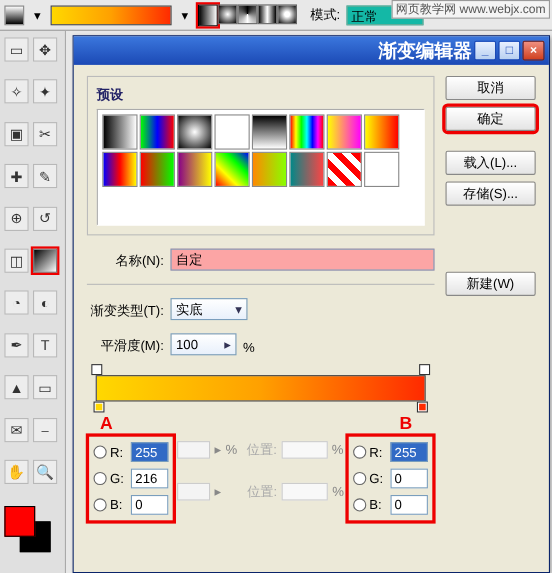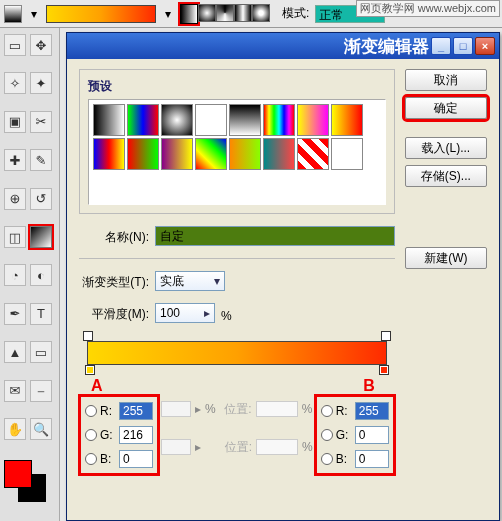--- a/index.html
+++ b/index.html
@@ -37,21 +37,21 @@
 .btn { height: 22px; background: linear-gradient(#fff,#e4e4e4); border: 1px solid #888; border-radius: 2px; display: flex; align-items: center; justify-content: center; cursor: pointer; }
 .btn.redbox { outline: 3px solid #e00; }
 
 .preset-group { border: 1px solid #bbb; padding: 8px; font-weight: bold; }
 .preset-label { color: #226; margin-bottom: 4px; display: block; }
 .preset-grid { border: 1px inset #fff; background: #fff; padding: 4px; display: grid; grid-template-columns: repeat(8, 32px); grid-auto-rows: 32px; gap: 2px; height: 106px; overflow: hidden; }
 .gwatch { border: 1px solid #888; }
 
 .row { display: flex; align-items: flex-end; gap: 6px; margin-top: 12px; }
 .lbl { width: 70px; text-align: right; }
-.txt { height: 20px; border: 1px solid #7a9ebd; background: #4d7c0f; padding: 1px 4px; }
+.txt { height: 20px; border: 1px solid #7a9ebd; background: #fca5a5; padding: 1px 4px; }
 .sel { height: 20px; border: 1px solid #7a9ebd; background: linear-gradient(#fff,#e8f0fb); padding: 1px 4px; display: flex; align-items: center; gap: 6px; }
 .sel .arr { margin-left: auto; color: #335; }
 
 hr.sep { margin-top: 12px; border: none; border-top: 1px solid #bbb; }
 
 .grad-bar-wrap { margin: 18px 8px 6px 8px; position: relative; }
 .grad-bar { height: 24px; border: 1px solid #444; background: linear-gradient(to right,#ffd800,#ffa000,#ff2a00); }
 .stop { position: absolute; width: 10px; height: 10px; background: #fff; border: 1px solid #333; }
 .stop.top-l { top: -10px; left: -4px; }
 .stop.top-r { top: -10px; right: -4px; }

